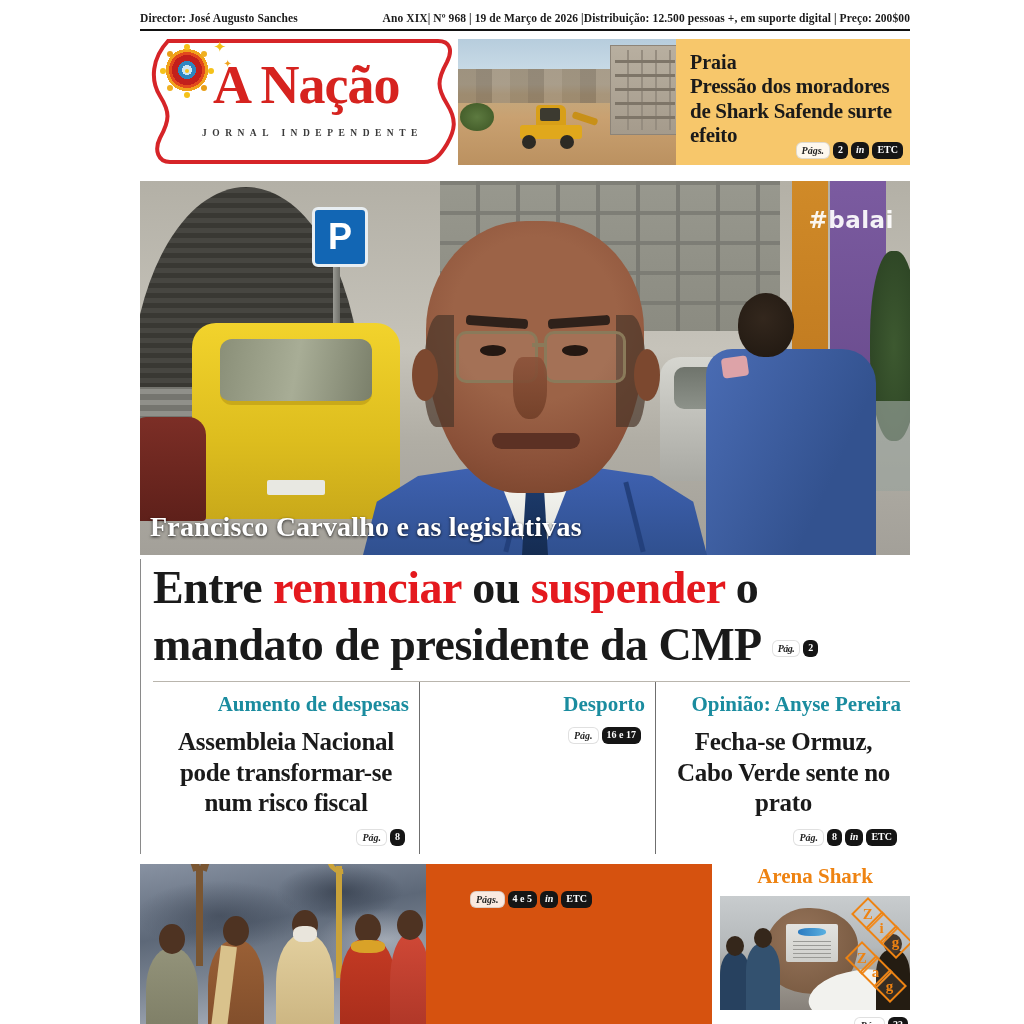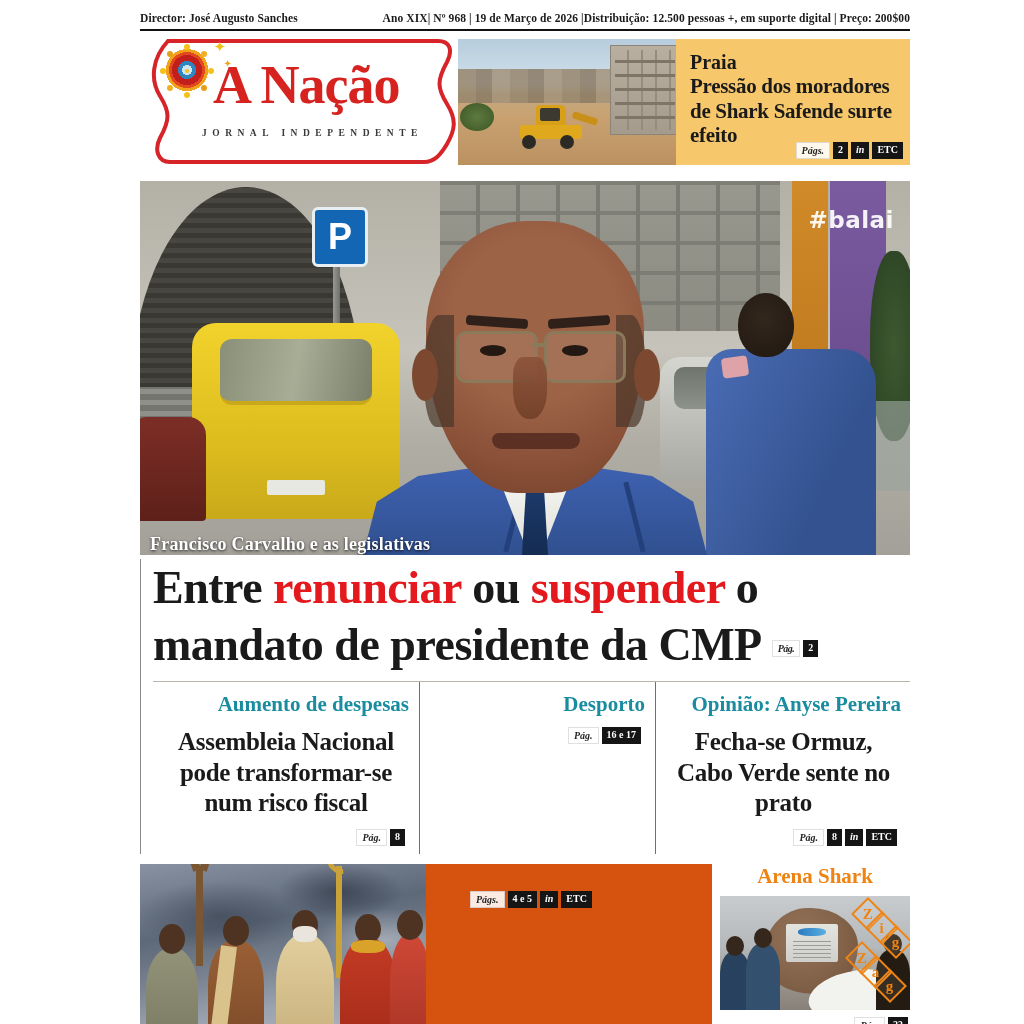--- a/index.html
+++ b/index.html
@@ -91,38 +91,38 @@
   .lp-earR{left:494px;top:168px;width:26px;height:52px;background:#7c482f;border-radius:50%;}
   .lp-browL{left:326px;top:136px;width:62px;height:10px;background:#2f211a;border-radius:4px;transform:rotate(4deg);}
   .lp-browR{left:408px;top:136px;width:62px;height:10px;background:#2f211a;border-radius:4px;transform:rotate(-4deg);}
   .lp-lensL,.lp-lensR{top:150px;width:76px;height:46px;border:3px solid #8a7a5a;border-radius:10px;background:rgba(215,195,175,.14);}
   .lp-lensL{left:316px;}.lp-lensR{left:404px;}
   .lp-bridge{left:392px;top:162px;width:14px;height:4px;background:#8a7a5a;}
   .lp-eyeL{left:340px;top:164px;width:26px;height:11px;background:#241812;border-radius:50%;}
   .lp-eyeR{left:422px;top:164px;width:26px;height:11px;background:#241812;border-radius:50%;}
   .lp-nose{left:373px;top:176px;width:34px;height:62px;background:linear-gradient(#8a5038,#6f3d26);border-radius:30% 30% 45% 45%;opacity:.85;}
   .lp-mouth{left:352px;top:252px;width:88px;height:16px;background:#5c3124;border-radius:10px 10px 14px 14px;}
-  .lp-caption{left:10px;bottom:0;font-weight:bold;font-size:18px;color:#fff;text-shadow:0 1px 3px rgba(0,0,0,.8);letter-spacing:.2px;}
+  .lp-caption{left:10px;bottom:12px;font-weight:bold;font-size:28px;color:#fff;text-shadow:0 1px 3px rgba(0,0,0,.8);letter-spacing:.2px;}
   .lp-balai{right:16px;top:26px;font:bold 23px "DejaVu Sans",sans-serif;color:rgba(255,255,255,.92);letter-spacing:.5px;}
 
   
   .lower{border-left:1px solid #8a8a8a;padding-left:12px;}
   .main-head{font-weight:bold;font-size:46px;line-height:1.24;margin:4px 0 8px;letter-spacing:-.5px;}
   .red{color:var(--headline-red);}
   .head-badges{display:inline-flex;gap:3px;margin-left:10px;vertical-align:8px;}
   .colrule{border-top:1px solid #b9b5ad;margin-top:2px;}
   .cols{display:grid;grid-template-columns:266px 236px 256px;min-height:150px;}
   .col{padding:4px 10px 8px;position:relative;box-sizing:border-box;}
   .col+.col{border-left:1px solid #6f6f6f;}
   .kicker{text-align:right;font-weight:bold;font-size:21px;color:var(--teal);margin:6px 0 10px;}
   .col-head{text-align:center;font-weight:bold;font-size:25px;line-height:1.22;letter-spacing:-.3px;}
   .col-badges{display:flex;justify-content:flex-end;gap:3px;margin-top:10px;padding-right:4px;}
 
   
-  .badge{display:inline-block;font-weight:bold;font-size:10px;line-height:1.5;padding:0 5px;font-family:"Liberation Serif",serif;}
+  .badge{display:inline-block;font-weight:bold;font-size:10px;line-height:1.5;padding:0 5px;font-family:"Liberation Serif",serif;border-radius:6px;}
   .badge.light{background:rgba(255,255,255,.88);color:#222;border:1px solid rgba(0,0,0,.12);}
   .badge.dark{background:var(--badge-dark);color:#fff;}
   .badge.it{font-style:italic;}
 
   
   .bottom{display:flex;margin-top:10px;}
   .novela-photo{width:286px;height:172px;position:relative;overflow:hidden;
     background:linear-gradient(170deg,#8892a2 0%,#5d6878 35%,#77818f 55%,#9aa2ae 75%,#b3bac2 100%);}
   .novela-photo::before{content:"";position:absolute;inset:0;
     background:radial-gradient(90px 40px at 70% 16%,rgba(30,38,52,.55),transparent 70%),

